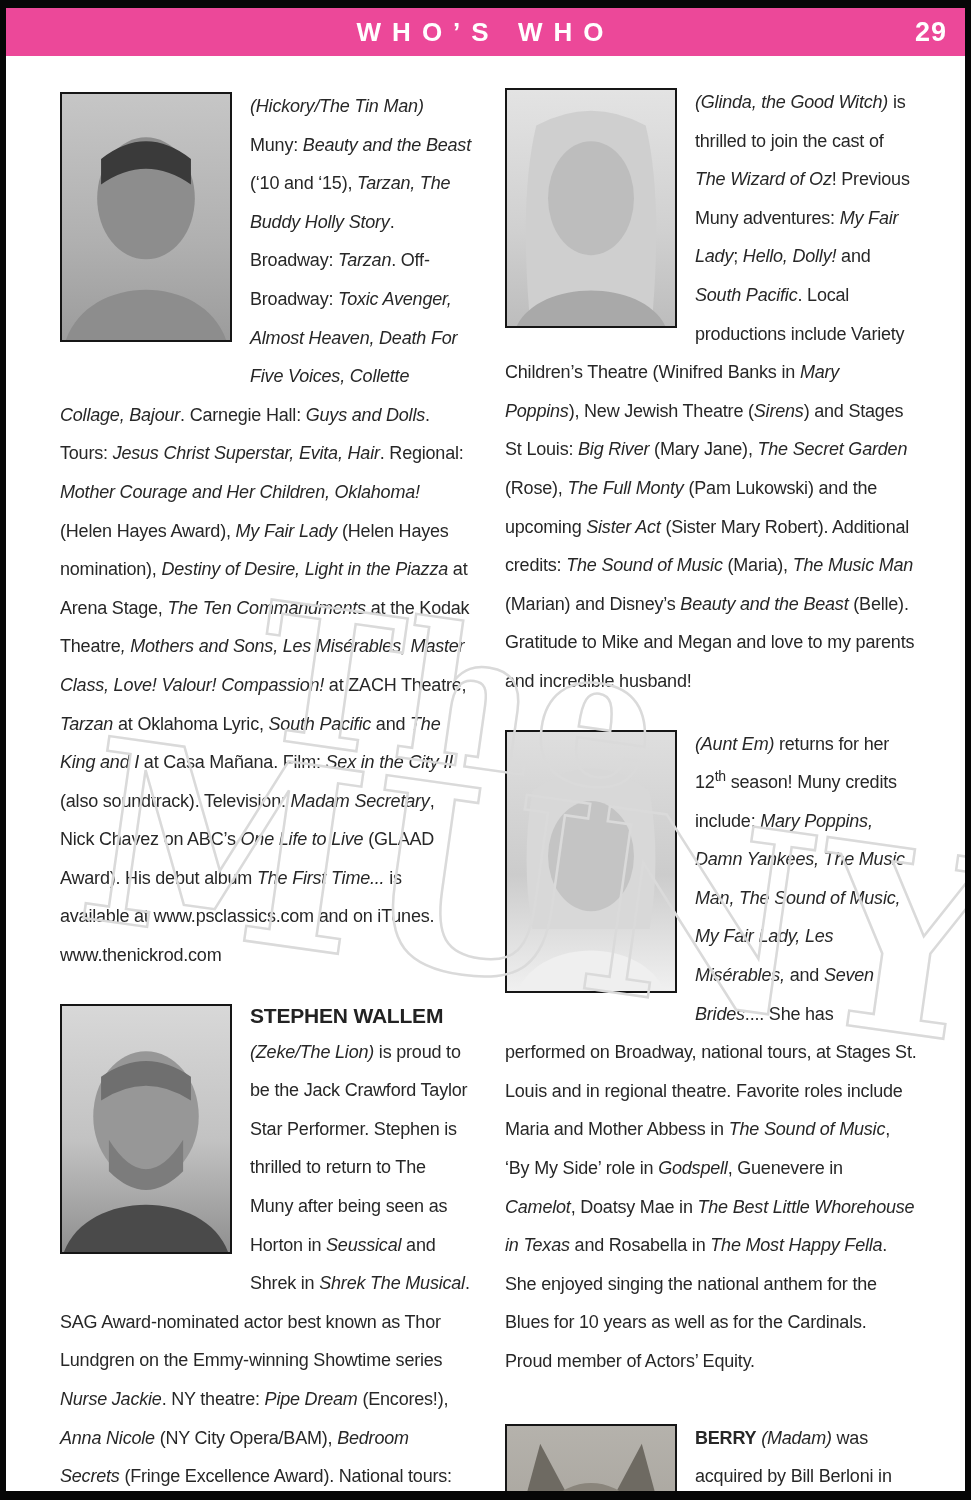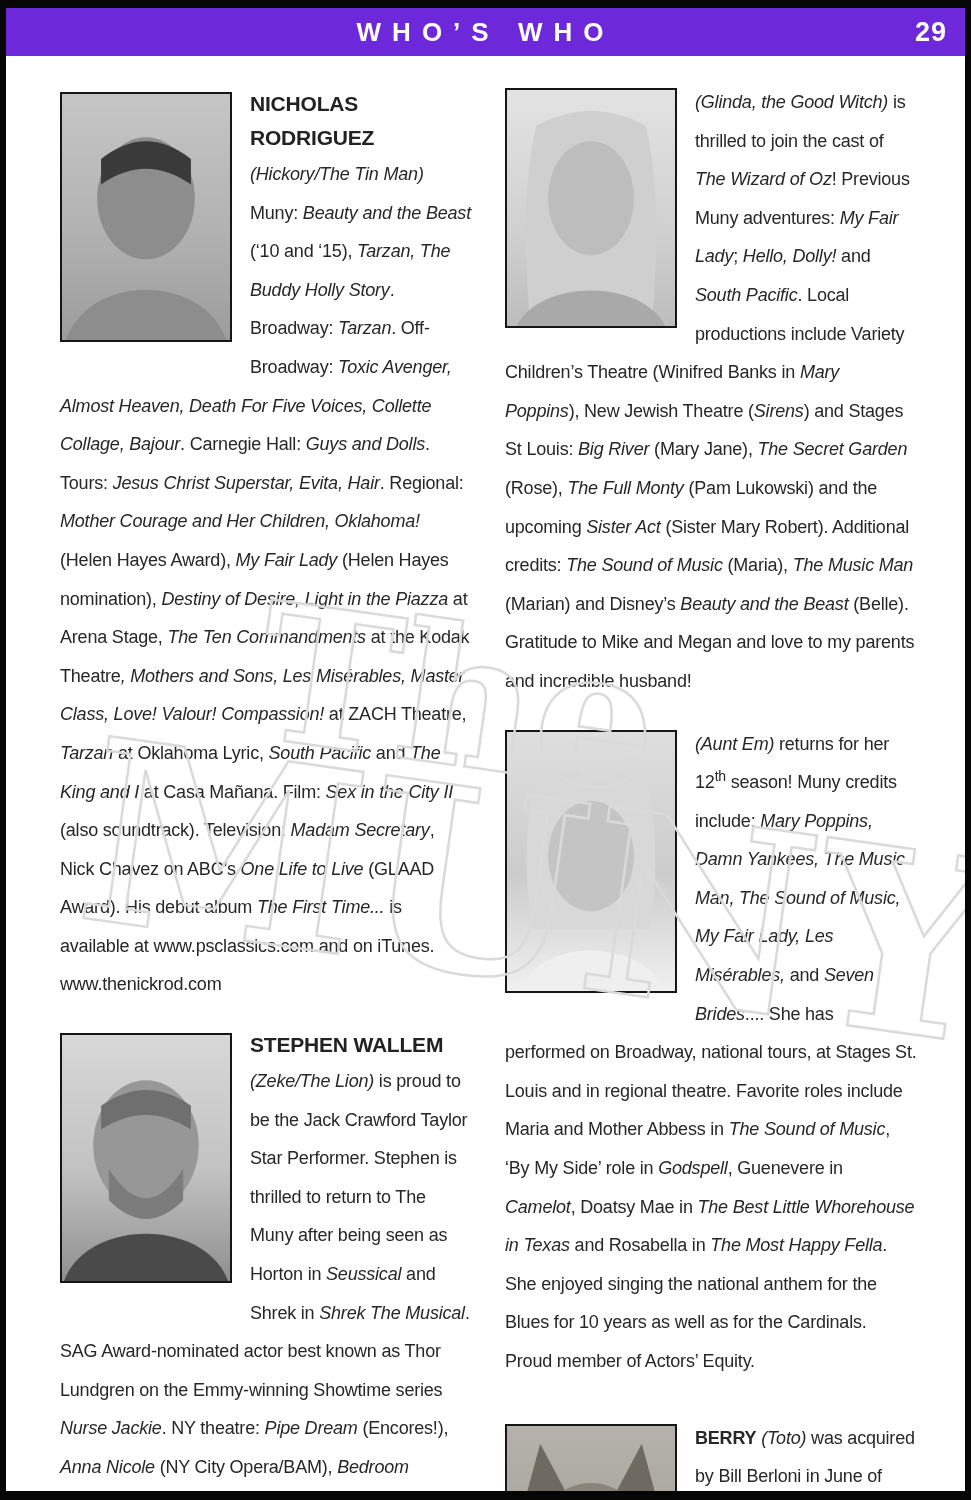--- a/index.html
+++ b/index.html
@@ -1,21 +1,21 @@
 <!DOCTYPE html>
 <html><head>
 <meta charset="utf-8">
 <style>
   html,body{margin:0;padding:0;background:#e8e8e8;}
   .page{
     position:relative;width:971px;height:1500px;background:#ffffff;
     box-sizing:border-box;border:6px solid #060606;border-top-width:8px;border-bottom-width:9px;
     overflow:hidden;font-family:"Liberation Sans",sans-serif;color:#272727;
   }
-  .header-bar{position:relative;height:48px;background:#6d28d9;}
+  .header-bar{position:relative;height:48px;background:#ec4899;}
   .header-title{
     position:absolute;left:0;right:0;top:0;height:48px;line-height:48px;text-align:center;
     color:#ffffff;font-weight:bold;font-size:26px;letter-spacing:11px;
   }
   .page-number{
     position:absolute;right:18px;top:0;height:52px;line-height:48px;
     color:#ffffff;font-weight:bold;font-size:27px;letter-spacing:1px;
   }
   .content{position:relative;}
   .col{position:absolute;width:413px;}
@@ -67,21 +67,20 @@
     <div class="col col-left">
 
       <div class="bio">
         <div class="photo">
           <svg viewBox="0 0 172 250" preserveAspectRatio="none">
             <ellipse cx="86" cy="106" rx="50" ry="62" fill="#8d8d8d"></ellipse>
             <path d="M4 250 C28 182 144 182 168 250 Z" fill="#8d8d8d"></path>
             <path d="M40 66 Q86 30 132 66 L132 92 Q86 60 40 92 Z" fill="#3a3a3a"></path>
           </svg>
         </div>
-        <h3 class="bio-name">NICHOLAS RODRIGUEZ</h3>
         <p class="bio-text"><i>(Hickory/The Tin Man)</i><span> Muny: </span><i>Beauty and the Beast</i><span> (‘10 and ‘15), </span><i>Tarzan, The Buddy Holly Story</i><span>. Broadway: </span><i>Tarzan</i><span>. Off-Broadway: </span><i>Toxic Avenger, Almost Heaven, Death For Five Voices, Collette Collage, Bajour</i><span>. Carnegie Hall: </span><i>Guys and Dolls</i><span>. Tours: </span><i>Jesus Christ Superstar, Evita, Hair</i><span>. Regional: </span><i>Mother Courage and Her Children, Oklahoma!</i><span> (Helen Hayes Award), </span><i>My Fair Lady</i><span> (Helen Hayes nomination), </span><i>Destiny of Desire, Light in the Piazza</i><span> at Arena Stage, </span><i>The Ten Commandments</i><span> at the Kodak Theatre</span><i>, Mothers and Sons, Les Misérables, Master Class, Love! Valour! Compassion!</i><span> at ZACH Theatre, </span><i>Tarzan</i><span> at Oklahoma Lyric, </span><i>South Pacific</i><span> and </span><i>The King and I</i><span> at Casa Mañana. Film: </span><i>Sex in the City II</i><span> (also soundtrack). Television: </span><i>Madam Secretary</i><span>, Nick Chavez on ABC’s </span><i>One Life to Live</i><span> (GLAAD Award). His debut album </span><i>The First Time...</i><span> is available at www.psclassics.com and on iTunes. www.thenickrod.com</span></p>
       </div>
 
       <div class="bio">
         <div class="photo photo--stephen">
           <svg viewBox="0 0 172 250" preserveAspectRatio="none">
             <ellipse cx="86" cy="112" rx="54" ry="66" fill="#979797"></ellipse>
             <path d="M2 250 C26 186 146 186 170 250 Z" fill="#4a4a4a"></path>
             <path d="M40 72 Q86 40 132 72 L132 96 Q86 66 40 96 Z" fill="#6f6f6f"></path>
             <path d="M48 136 Q86 196 124 136 L124 168 Q86 206 48 168 Z" fill="#7c7c7c"></path>
@@ -124,21 +123,21 @@
             <polygon points="138,18 156,84 108,74" fill="#6e6a62"></polygon>
             <ellipse cx="86" cy="128" rx="62" ry="70" fill="#8a857c"></ellipse>
             <ellipse cx="86" cy="182" rx="32" ry="26" fill="#9d988e"></ellipse>
             <ellipse cx="86" cy="176" rx="13" ry="10" fill="#35332f"></ellipse>
             <circle cx="60" cy="112" r="9" fill="#35332f"></circle>
             <circle cx="112" cy="112" r="9" fill="#35332f"></circle>
             <path d="M70 222 Q86 244 102 222 L102 248 L70 248 Z" fill="#55514a"></path>
             <circle cx="86" cy="230" r="9" fill="#44413c" stroke="#2c2a27" stroke-width="3"></circle>
           </svg>
         </div>
-        <p class="bio-text"><span class="lead">BERRY</span><span><span> </span><i>(Toto)</i><span> was acquired by Bill Berloni in June of 2009. At the age of 2, Dusty found herself in a foster home because her previous owners could no longer care for her. Her outgoing personality and curious nature were perfect traits for Toto and Cairn Rescue USA contacted</span></span></p>
+        <p class="bio-text"><span class="lead">BERRY</span><span><span> </span><i>(Madam)</i><span> was acquired by Bill Berloni in June of 2009. At the age of 2, Dusty found herself in a foster home because her previous owners could no longer care for her. Her outgoing personality and curious nature were perfect traits for Toto and Cairn Rescue USA contacted</span></span></p>
       </div>
 
     </div>
 
   </div>
 
   <div class="watermark">
     <div class="wm-line1">The</div>
     <div class="wm-line2">MUNY</div>
   </div>

